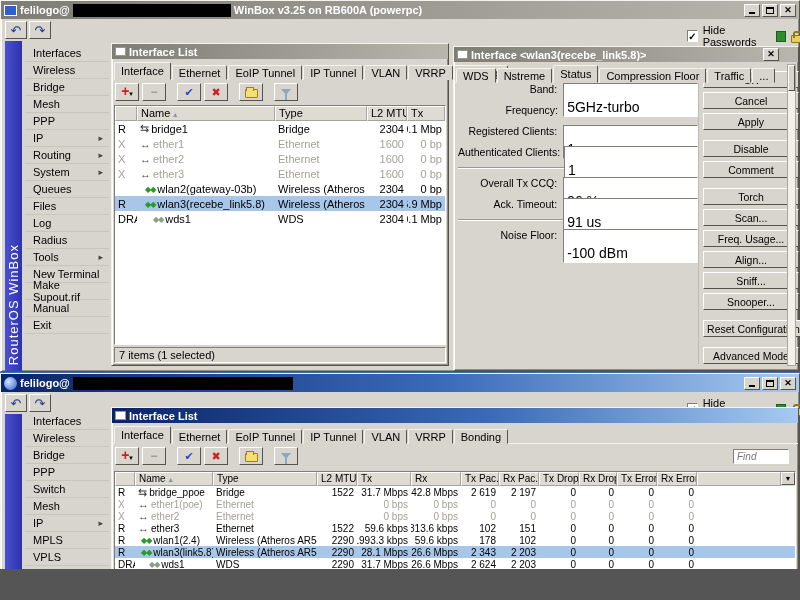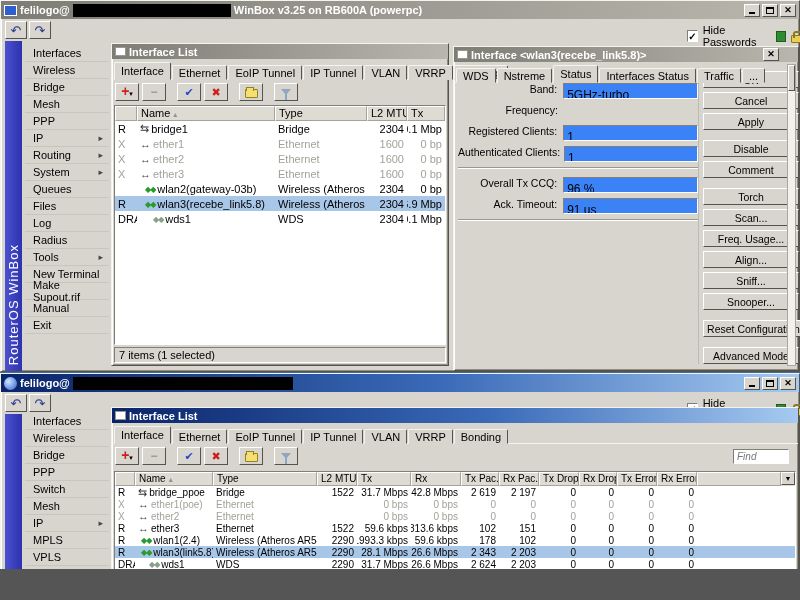--- a/index.html
+++ b/index.html
@@ -58,21 +58,21 @@
   .ic{font-size:9px;margin-right:2px}
   .ic-bridge::before{content:"\21C6";color:#333;font-size:11px}
   .ic-eth::before{content:"\2194";color:#444;font-size:11px}
   .ic-wl::before{content:"\25C6\25C6";color:#2a9a2a;font-size:8px;letter-spacing:-1px}
   .ic-wds::before{content:"\25C6\25C6";color:#8aa08a;font-size:8px;letter-spacing:-1px}
   .sorticon::before{content:"\25B4";font-size:8px;color:#8a94a0;margin-left:3px}
   .statusbar{position:absolute;left:2px;right:2px;bottom:2px;height:16px;border:1px solid;border-color:#807e76 #fff #fff #807e76;background:#d8d5ce;display:flex;align-items:center;padding:0 4px}
   
   .frow{display:flex;align-items:flex-start;height:16px;margin-bottom:5px}
   .flabel{width:100px;text-align:right;margin-right:6px;white-space:nowrap;font-size:10.5px}
-  .fbox{width:136px;height:16px;background:#3b82f6;border:1px solid;border-color:#807e76 #fff #fff #807e76;padding:4px 3px;line-height:14px;font-size:12px;white-space:nowrap;overflow:hidden}
+  .fbox{width:136px;height:16px;background:#ffffff;border:1px solid;border-color:#807e76 #fff #fff #807e76;padding:16px 3px;line-height:14px;font-size:14px;white-space:nowrap;overflow:hidden}
   .sep{border-top:1px solid #9a988e;border-bottom:1px solid #fff;margin:3px 0 8px 0}
   .dlgbtn{width:96px;height:17px;background:#d8d5ce;border:1px solid;border-color:#fff #55534c #55534c #fff;display:flex;align-items:center;justify-content:center;margin-top:4px;font-size:10.5px;white-space:nowrap}
   .dlgbtn.g{margin-top:10px}
   .vscroll{position:absolute;right:2px;top:17px;bottom:4px;width:9px;background:#f3f1eb;border:1px solid #aaa79e}
   .vthumb{width:7px;height:26px;background:#d8d5ce;border:1px solid;border-color:#fff #55534c #55534c #fff}
   
   .find{width:56px;height:15px;border:1px solid;border-color:#807e76 #fff #fff #807e76;background:#fff;font-size:10px;font-style:italic;padding:0 3px;font-family:"Liberation Sans",sans-serif}
   .ddbtn{width:14px;height:13px;background:#d8d5ce;border:1px solid;border-color:#fff #55534c #55534c #fff;display:flex;align-items:center;justify-content:center;font-size:7px}
   .ddbtn::before{content:"\25BC"}
   
@@ -325,21 +325,21 @@
         <span class="wctl">
             <span class="cbtn" style="margin-right:16px">
               <span>✕</span>
             </span>
           </span>
       </div>
       <div class="tabs" style="width:236px">
         <span class="tab">WDS</span>
         <span class="tab">Nstreme</span>
         <span class="tab on">Status</span>
-        <span class="tab">Interfaces Status</span>
+        <span class="tab">Compression Floor</span>
         <span class="tab">Traffic</span>
         <span class="tab">...</span>
       </div>
       <div class="abs" style="left:4px;top:36px;width:240px">
         <div class="frow">
             <span class="flabel">Band:</span>
             <span class="fbox">5GHz-turbo</span>
           </div>
         <div class="frow">
             <span class="flabel">Frequency:</span>
@@ -355,20 +355,24 @@
         <div class="sep"></div>
         <div class="frow">
             <span class="flabel">Overall Tx CCQ:</span>
             <span class="fbox">96 %</span>
           </div>
         <div class="frow">
             <span class="flabel">Ack. Timeout:</span>
             <span class="fbox">91 us</span>
           </div>
         <div class="sep"></div>
+        <div class="frow">
+            <span class="flabel">Noise Floor:</span>
+            <span class="fbox">-100 dBm</span>
+          </div>
       </div>
       <div class="abs" style="left:244px;top:20px;width:96px;border-left:1px solid #bdbab1;padding-left:4px;width:101px">
         <div class="dlgbtn">OK</div>
         <div class="dlgbtn">Cancel</div>
         <div class="dlgbtn">Apply</div>
         <div class="dlgbtn g">Disable</div>
         <div class="dlgbtn">Comment</div>
         <div class="dlgbtn g">Torch</div>
         <div class="dlgbtn">Scan...</div>
         <div class="dlgbtn">Freq. Usage...</div>

